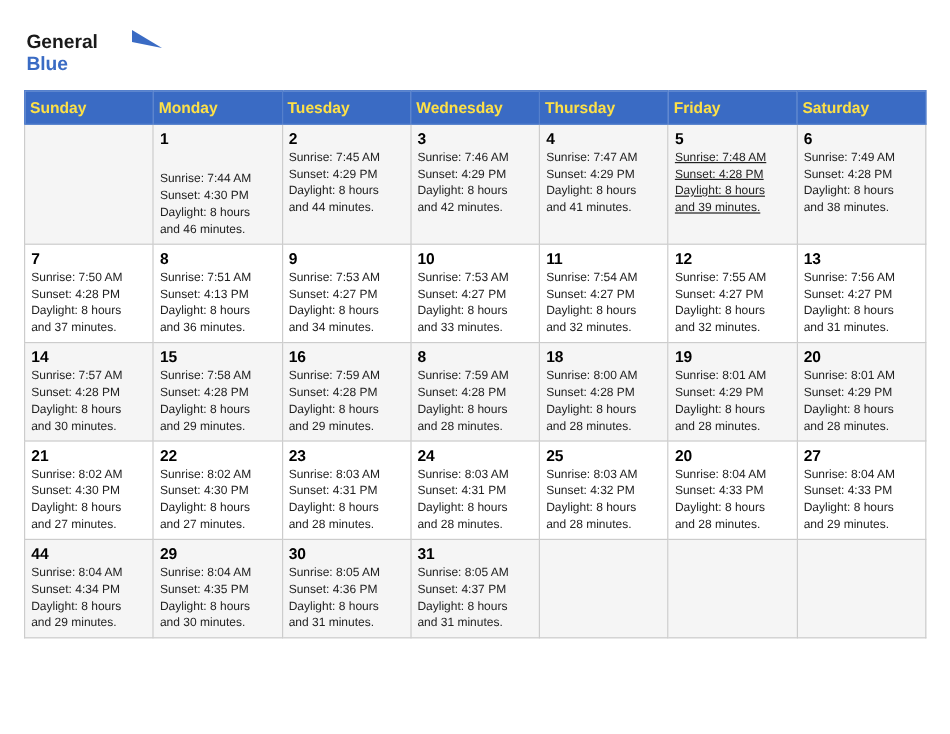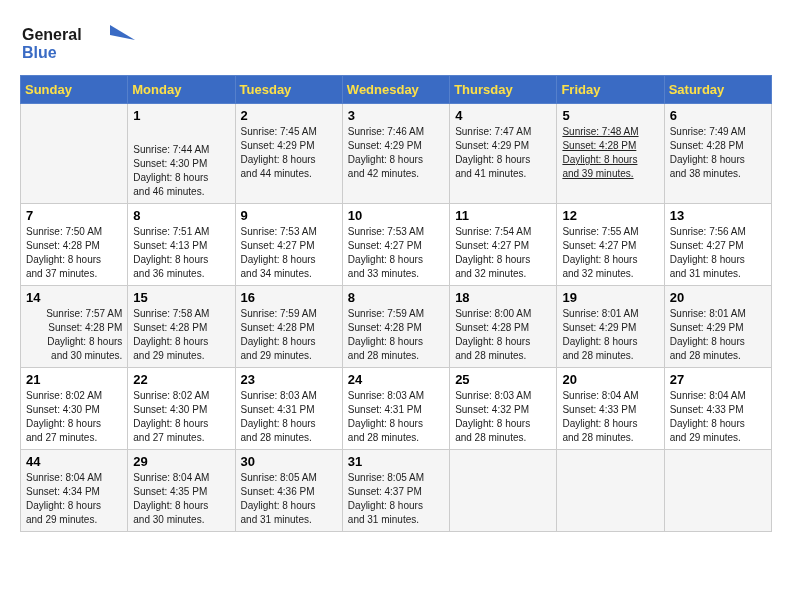--- a/index.html
+++ b/index.html
@@ -195,21 +195,21 @@
           <div class="day-number">13</div>
           <div class="day-info" style="white-space: pre-line;">Sunrise: 7:56 AM
 Sunset: 4:27 PM
 Daylight: 8 hours
 and 31 minutes.</div>
         </td>
       </tr>
       <tr>
         <td>
           <div class="day-number">14</div>
-          <div class="day-info" style="white-space: pre-line; text-align: right;">Sunrise: 7:57 AM
+          <div class="day-info" style="white-space: pre-line;">Sunrise: 7:57 AM
 Sunset: 4:28 PM
 Daylight: 8 hours
 and 30 minutes.</div>
         </td>
         <td>
           <div class="day-number">15</div>
           <div class="day-info" style="white-space: pre-line;">Sunrise: 7:58 AM
 Sunset: 4:28 PM
 Daylight: 8 hours
 and 29 minutes.</div>

